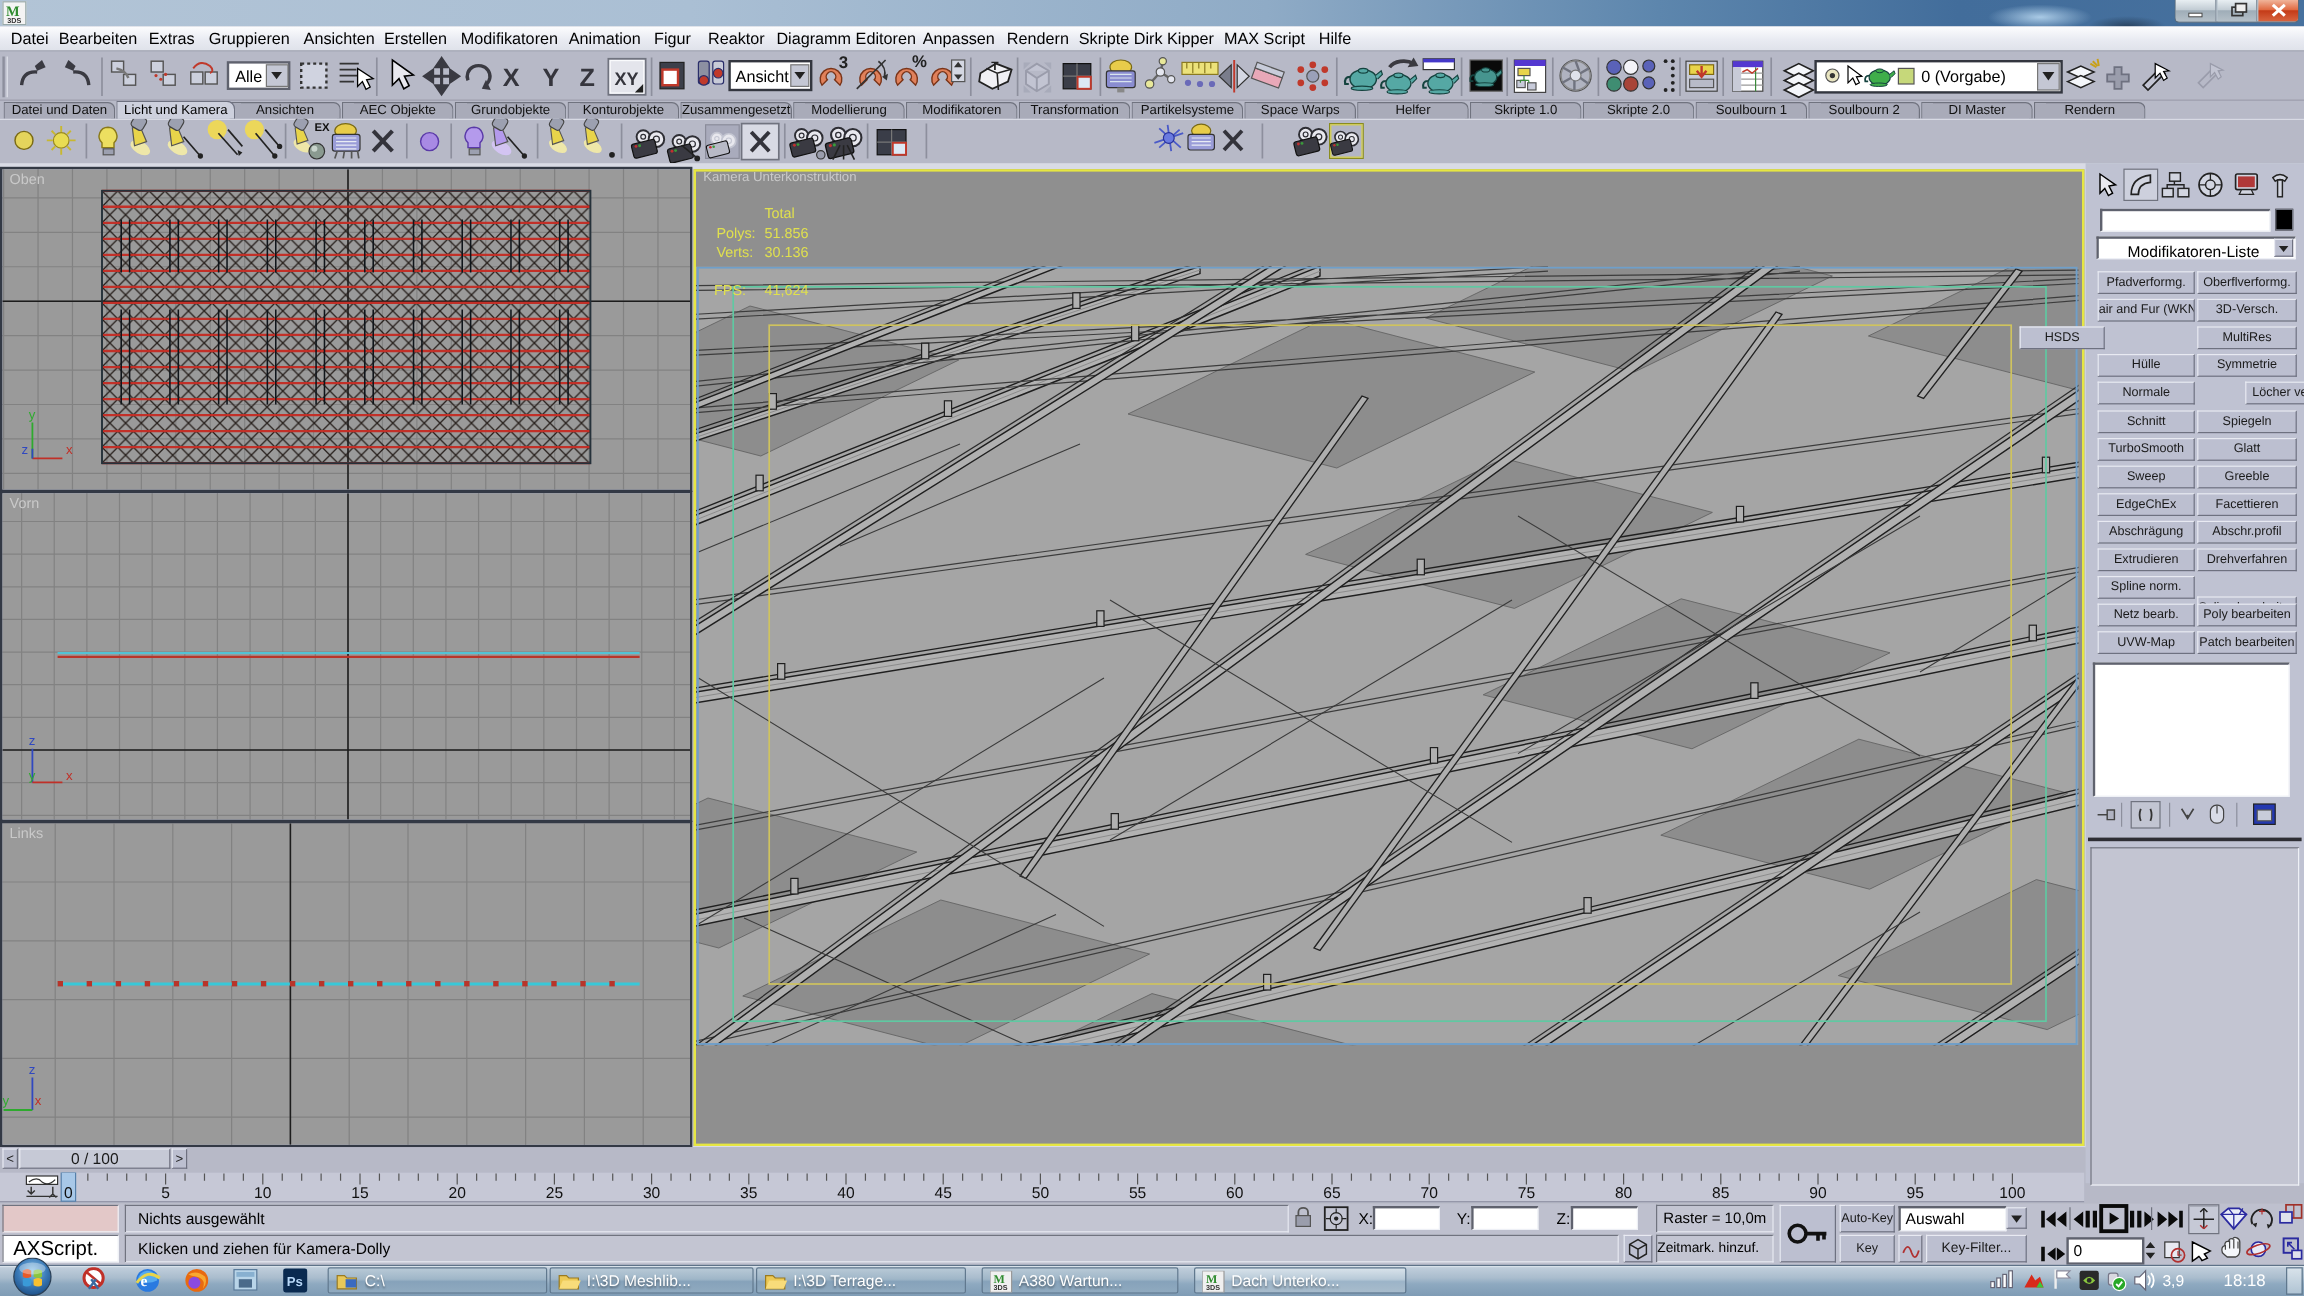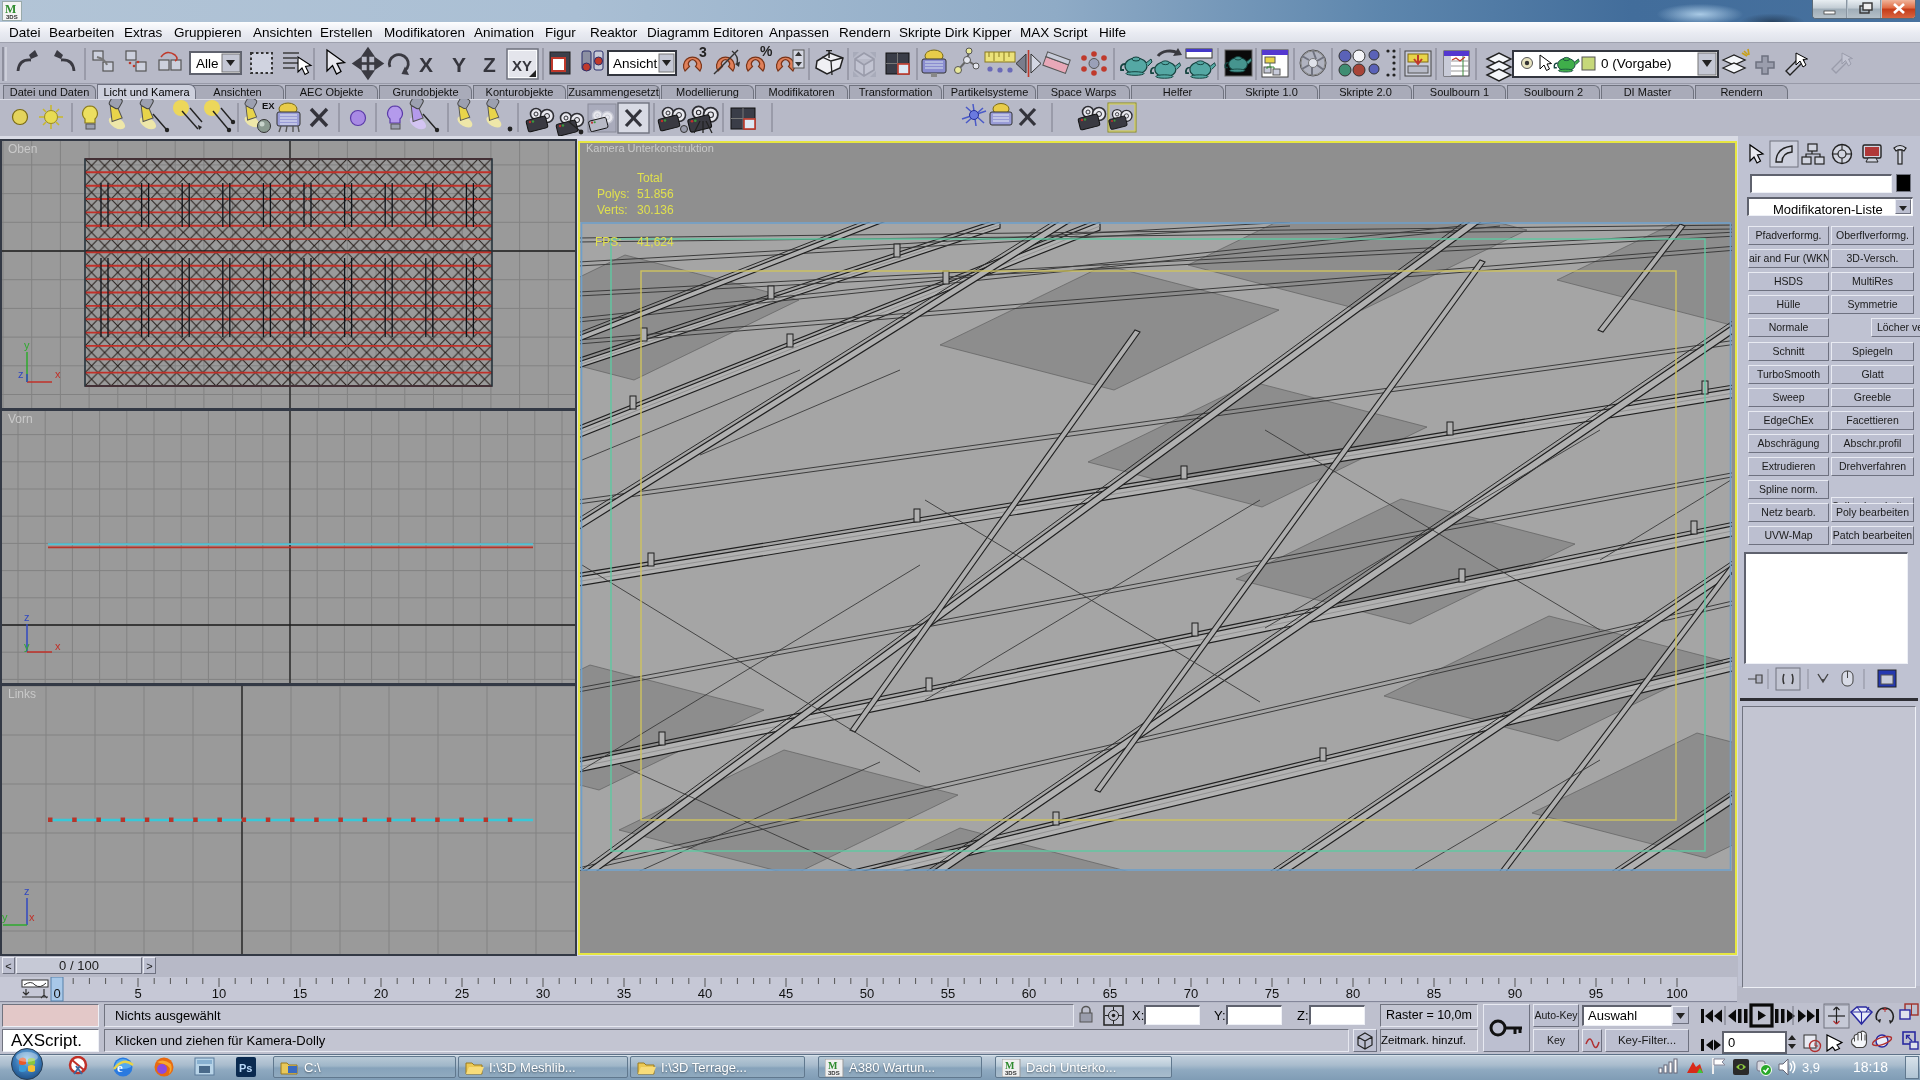--- a/index.html
+++ b/index.html
@@ -745,21 +745,21 @@
 <div class="abs white-sunken" style="left:1747px;top:197px;width:166px;height:19px;font-size:13px;color:#000;">
     <span style="position:absolute;left:4px;top:3px;margin-left:20px;">Modifikatoren-Liste</span>
   </div>
 <div class="abs btn" style="left:1895px;top:199px;width:16px;height:15px;"><svg width="14" height="13">
       <path d="M 3 5 l 8 0 l -4 5 z" fill="#222"></path>
     </svg></div>
 <div class="abs btn" style="left:1748px;top:226px;width:81px;height:19px;font-size:10.5px;line-height:17px;white-space:nowrap;overflow:hidden;text-align:center;">Pfadverformg.</div>
 <div class="abs btn" style="left:1831px;top:226px;width:83px;height:19px;font-size:10.5px;line-height:17px;white-space:nowrap;overflow:hidden;">Oberflverformg.</div>
 <div class="abs btn" style="left:1748px;top:249px;width:81px;height:19px;font-size:10.5px;line-height:17px;white-space:nowrap;overflow:hidden;">air and Fur (WKN</div>
 <div class="abs btn" style="left:1831px;top:249px;width:83px;height:19px;font-size:10.5px;line-height:17px;white-space:nowrap;overflow:hidden;">3D-Versch.</div>
-<div class="abs btn" style="left:1748px;top:272px;width:81px;height:19px;font-size:10.5px;line-height:17px;white-space:nowrap;overflow:hidden;">HSDS</div>
+<div class="abs btn" style="left:1683px;top:272px;width:71px;height:19px;font-size:10.5px;line-height:17px;white-space:nowrap;overflow:hidden;">HSDS</div>
 <div class="abs btn" style="left:1831px;top:272px;width:83px;height:19px;font-size:10.5px;line-height:17px;white-space:nowrap;overflow:hidden;">MultiRes</div>
 <div class="abs btn" style="left:1748px;top:295px;width:81px;height:19px;font-size:10.5px;line-height:17px;white-space:nowrap;overflow:hidden;">Hülle</div>
 <div class="abs btn" style="left:1831px;top:295px;width:83px;height:19px;font-size:10.5px;line-height:17px;white-space:nowrap;overflow:hidden;">Symmetrie</div>
 <div class="abs btn" style="left:1748px;top:318px;width:81px;height:19px;font-size:10.5px;line-height:17px;white-space:nowrap;overflow:hidden;">Normale</div>
 <div class="abs btn" style="left:1831px;top:318px;width:83px;height:19px;font-size:10.5px;line-height:17px;white-space:nowrap;overflow:hidden;margin-left:40px;">Löcher verschl.</div>
 <div class="abs btn" style="left:1748px;top:342px;width:81px;height:19px;font-size:10.5px;line-height:17px;white-space:nowrap;overflow:hidden;">Schnitt</div>
 <div class="abs btn" style="left:1831px;top:342px;width:83px;height:19px;font-size:10.5px;line-height:17px;white-space:nowrap;overflow:hidden;">Spiegeln</div>
 <div class="abs btn" style="left:1748px;top:365px;width:81px;height:19px;font-size:10.5px;line-height:17px;white-space:nowrap;overflow:hidden;">TurboSmooth</div>
 <div class="abs btn" style="left:1831px;top:365px;width:83px;height:19px;font-size:10.5px;line-height:17px;white-space:nowrap;overflow:hidden;">Glatt</div>
 <div class="abs btn" style="left:1748px;top:388px;width:81px;height:19px;font-size:10.5px;line-height:17px;white-space:nowrap;overflow:hidden;">Sweep</div>

